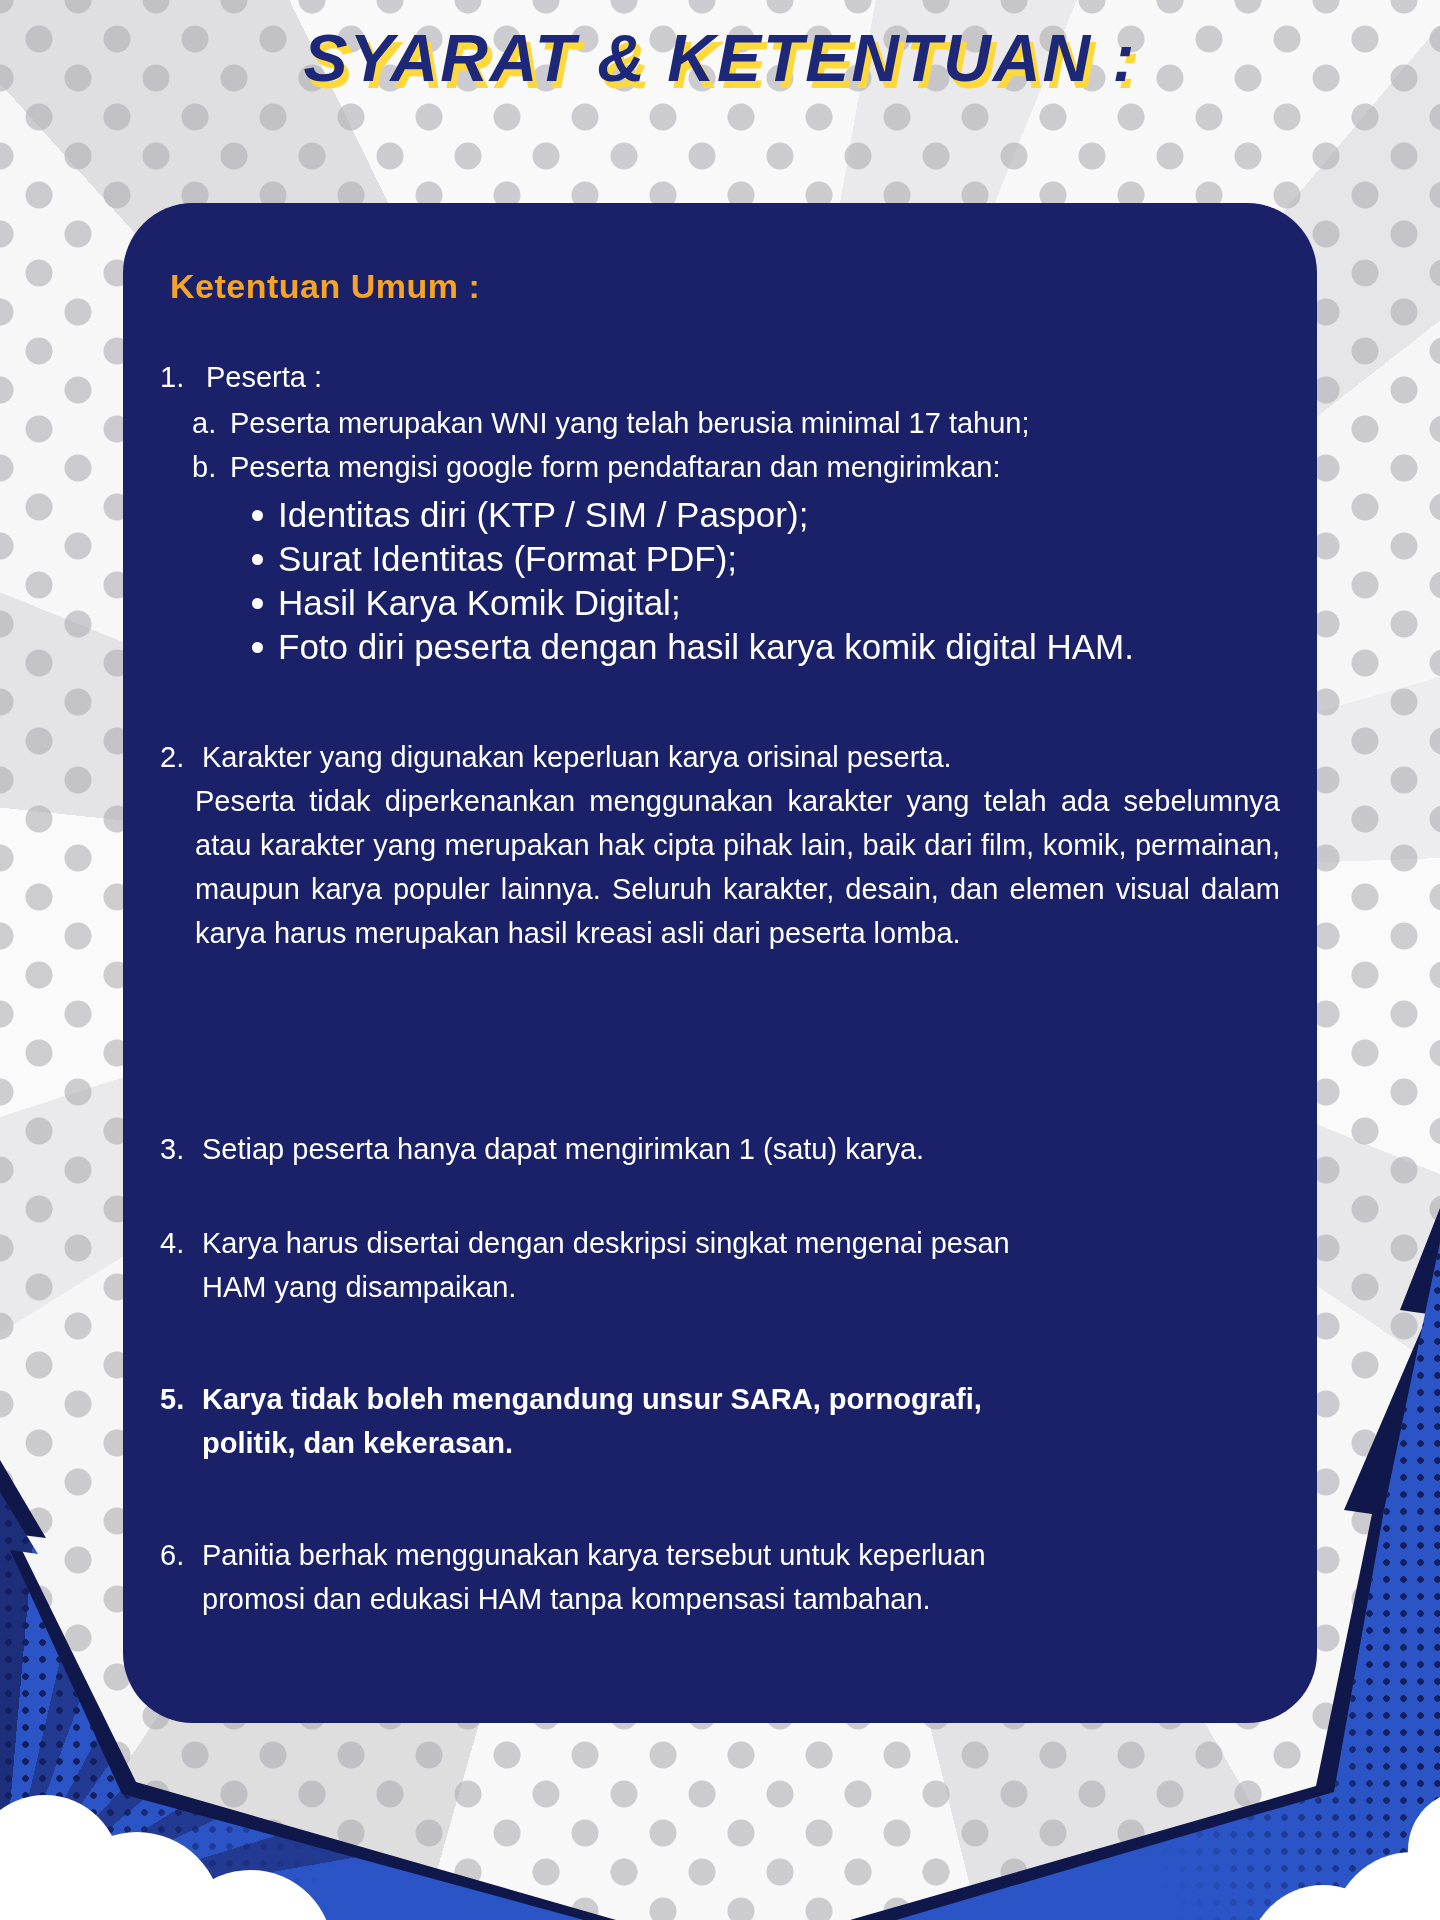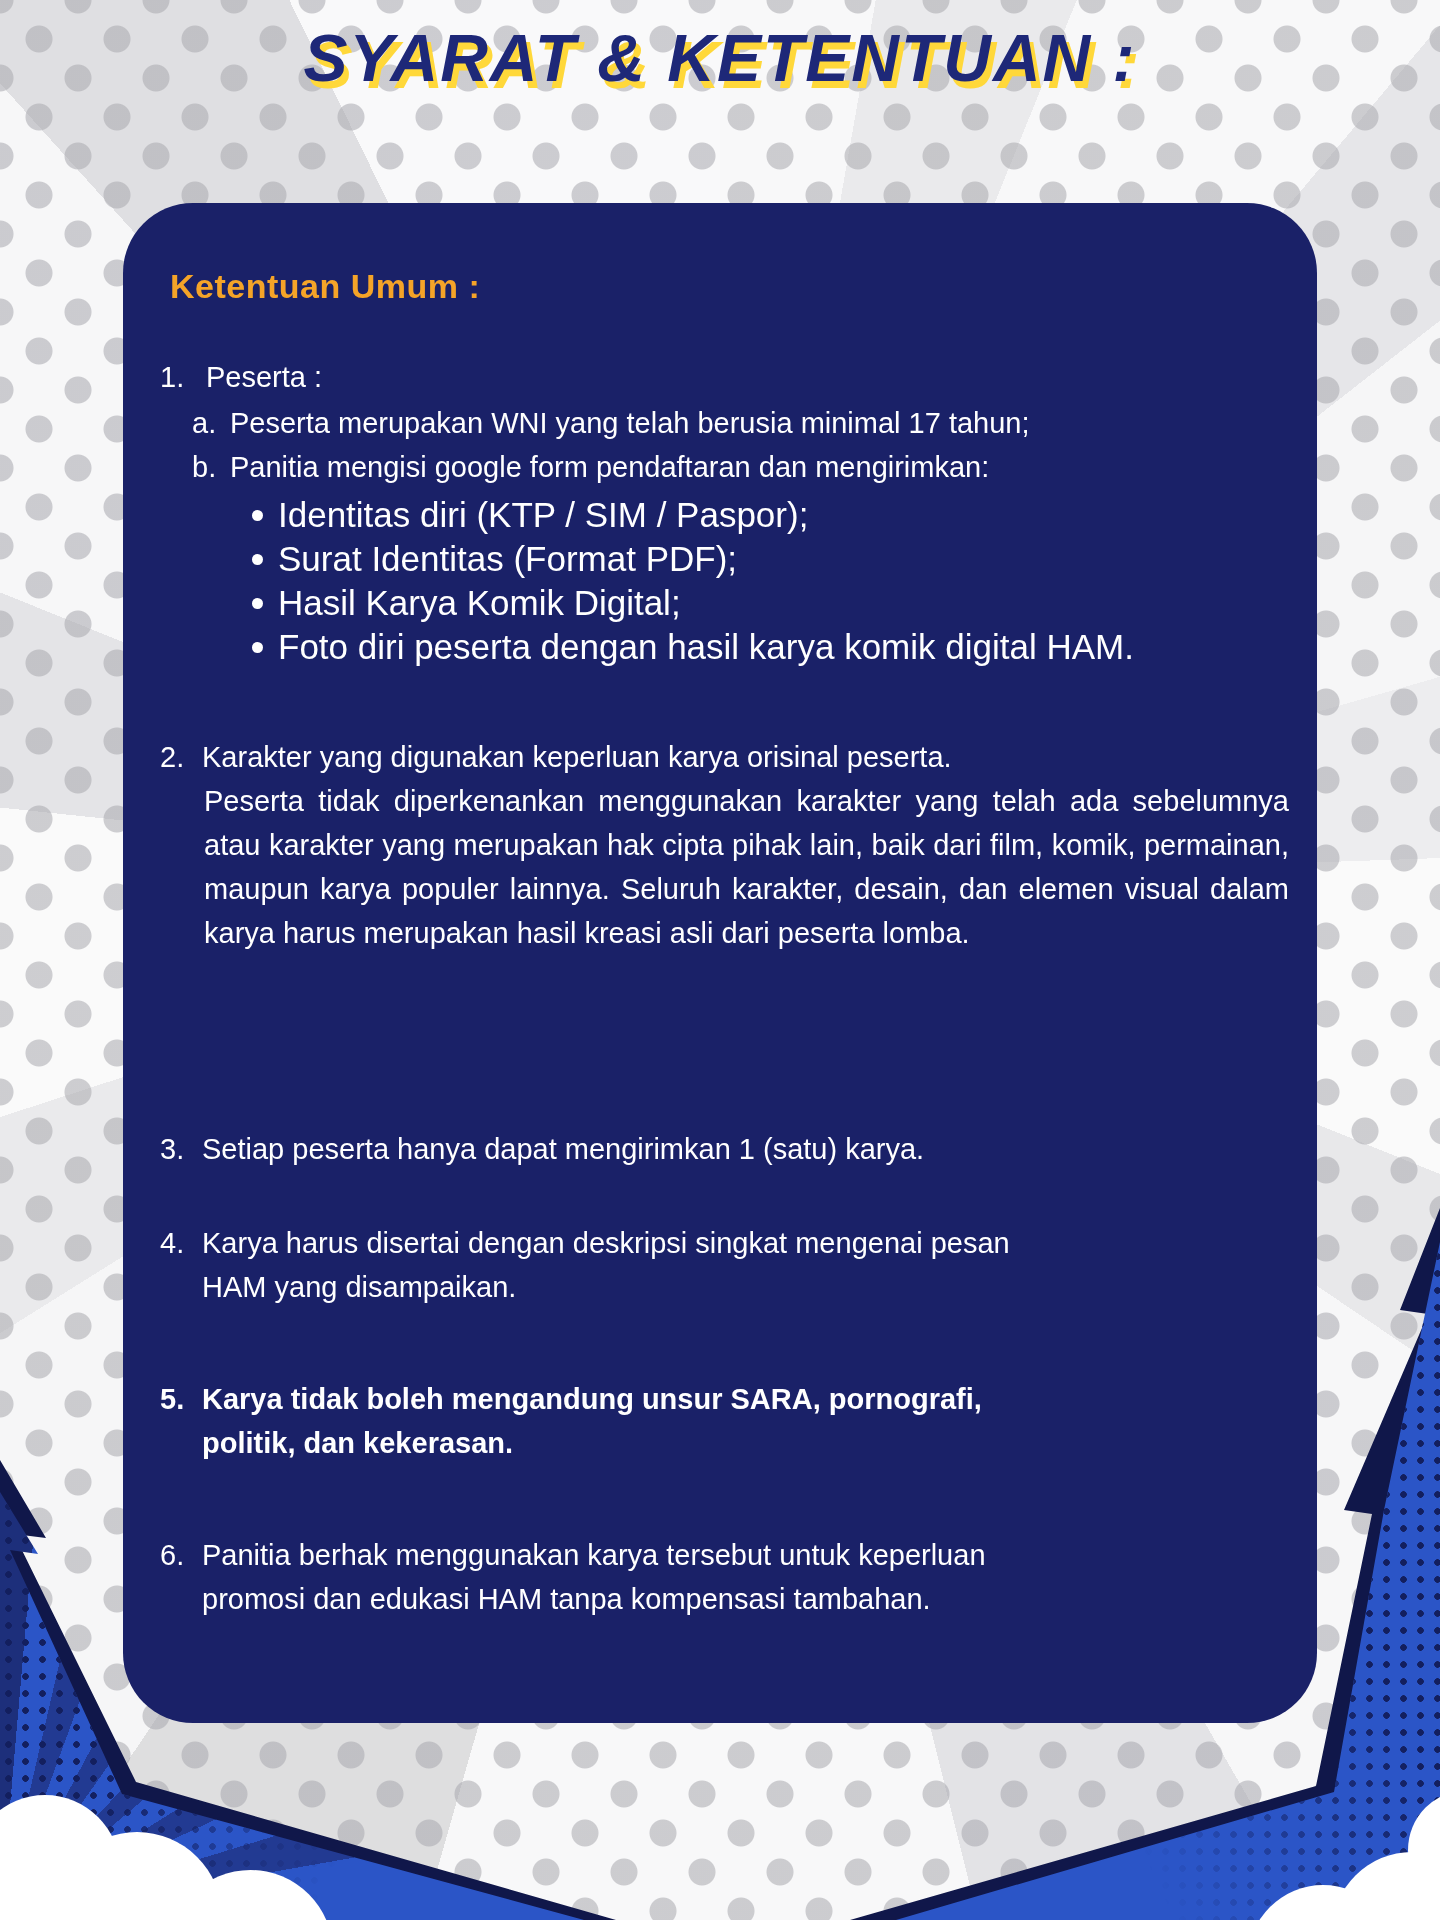--- a/index.html
+++ b/index.html
@@ -48,21 +48,21 @@
   .sub-a{top:198px;}
   .sub-b{top:242px;}
   .bullets{position:absolute;top:290px;left:92px;}
   .bullet{position:relative;color:#fff;font-size:35px;line-height:44px;padding-left:26px;}
   .dot{
     position:absolute;left:0;top:17px;width:11px;height:11px;border-radius:50%;
     background:#fff;display:inline-block;
   }
   .item-2{top:532px;}
   .para{
-    top:576px;left:44px;width:1085px;text-align:justify;
+    top:576px;left:35px;width:1085px;text-align:justify;
   }
   .item-3{top:924px;}
   .item-4{top:1018px;width:870px;}
   .item-5{top:1174px;width:880px;font-weight:bold;}
   .item-6{top:1330px;width:790px;}
 
   
   .burst-left{position:absolute;left:0;top:1430px;width:640px;height:490px;}
   .burst-left .outline{
     position:absolute;inset:0;background:#10174a;
@@ -130,21 +130,21 @@
         <span>Peserta :</span>
       </div>
 
       <div class="line item sub sub-a">
         <span class="num">a.</span>
         <span>Peserta merupakan WNI yang telah berusia minimal 17 tahun;</span>
       </div>
 
       <div class="line item sub sub-b">
         <span class="num">b.</span>
-        <span>Panitia mengisi google form pendaftaran dan mengirimkan:</span>
+        <span>Peserta mengisi google form pendaftaran dan mengirimkan:</span>
       </div>
 
       <div class="bullets">
         <div class="bullet">
           <span class="dot"></span>
           <span>Identitas diri (KTP / SIM / Paspor);</span>
         </div>
         <div class="bullet">
           <span class="dot"></span>
           <span>Surat Identitas (Format PDF);</span>

